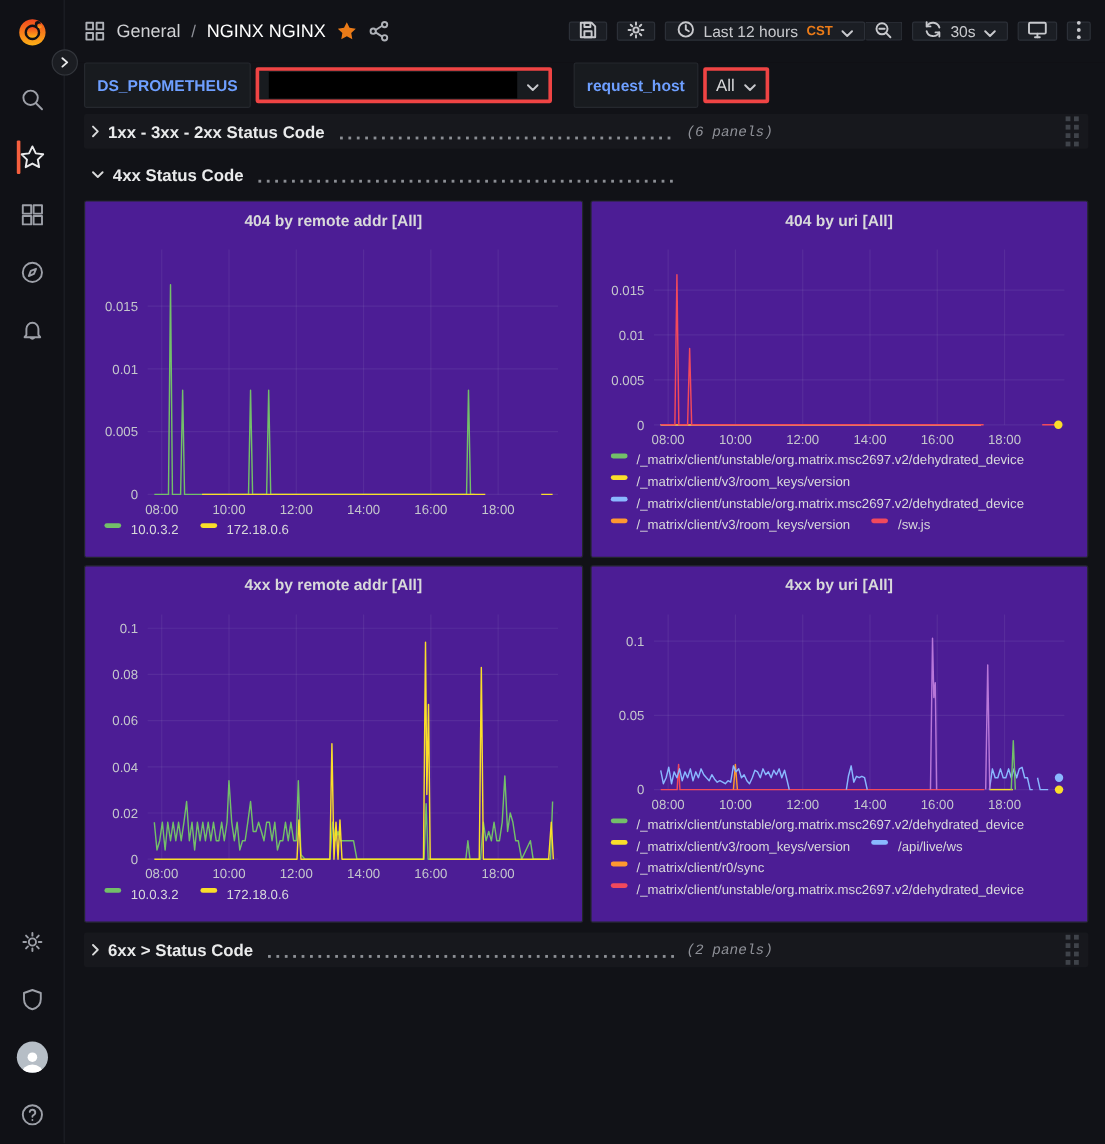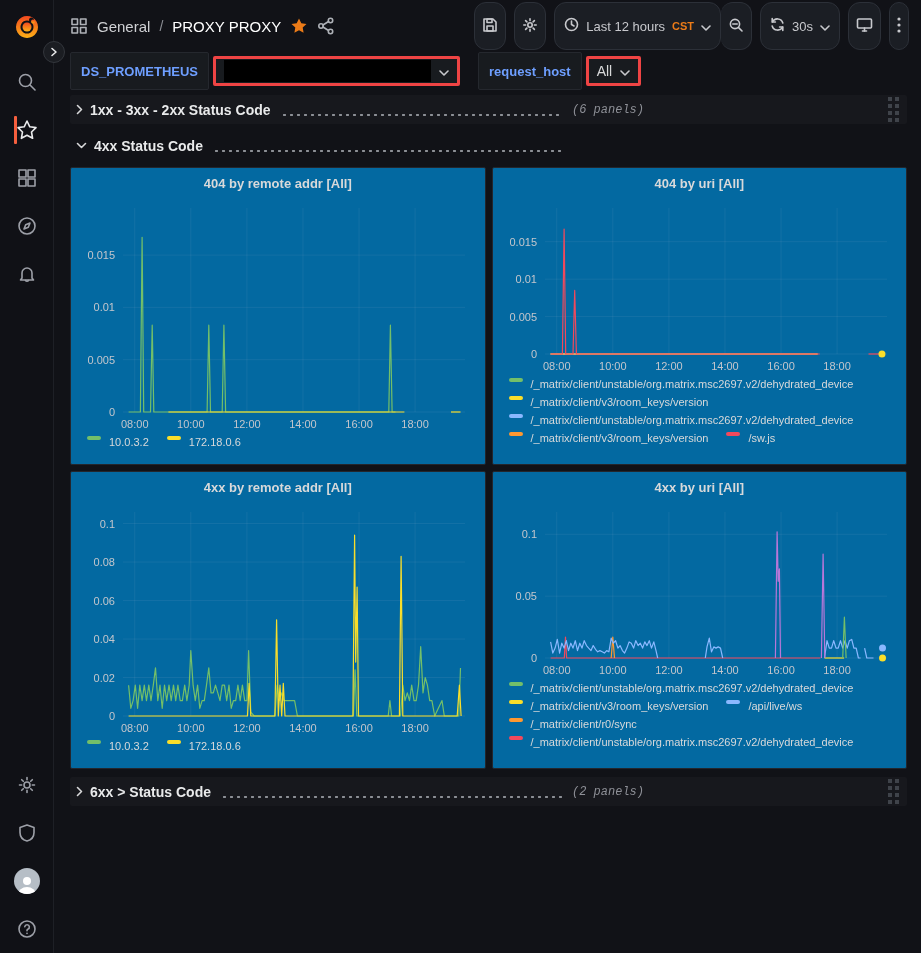--- a/index.html
+++ b/index.html
@@ -47,21 +47,21 @@
     height: 52px; flex: none; display: flex; align-items: center;
     padding: 0 12px 0 16px; background: #111217;
   }
   .crumbs { display: flex; align-items: center; gap: 9px; }
   .crumb-section { font-size: 15px; color: #d0d1d4; cursor: pointer; }
   .crumb-sep { color: #8e9097; font-size: 14px; }
   .crumb-title { font-size: 15px; color: #ffffff; cursor: pointer; }
   .icon-btn { background: none; border: none; color: #aeb1b7; cursor: pointer; display: flex; align-items: center; }
   .toolbar-right { margin-left: auto; display: flex; align-items: center; gap: 8px; }
   .tbtn {
-    height: 48px; background: #1b1e24; border: 1px solid #2c3038; border-radius: 12px;
+    height: 16px; background: #1b1e24; border: 1px solid #2c3038; border-radius: 2px;
     color: #c8c9cd; display: flex; align-items: center; gap: 7px; padding: 0 9px;
     font-size: 13px; cursor: pointer; white-space: nowrap; justify-content: center;
   }
   .btn-group { display: flex; }
   .btn-group .tbtn + .tbtn { border-left: none; }
   .cst { font-size: 11px; font-weight: bold; color: #eb7b18; }
   .tbtn.narrow { padding: 0 7px; }
 
   
   .subbar {
@@ -100,21 +100,21 @@
   .row-count { font-size: 12px; font-style: italic; color: #8e9097; white-space: nowrap; font-family: Liberation Mono, monospace; }
   .row-drag {
     margin-left: auto; display: grid; grid-template-columns: 4px 4px; gap: 3px; cursor: grab;
   }
   .row-drag i { width: 4px; height: 4px; background: #3f434a; display: block; }
 
   .panels-grid {
     display: grid; grid-template-columns: 1fr 1fr; gap: 6px; margin: 0 0 8px 0;
   }
   .panel {
-    height: 298px; background: #0369a1; border: 1px solid #23262d; border-radius: 2px;
+    height: 298px; background: #4c1d95; border: 1px solid #23262d; border-radius: 2px;
     display: flex; flex-direction: column; overflow: hidden; padding: 0 6px;
   }
   .panel-title {
     height: 30px; flex: none; display: flex; align-items: center; justify-content: center;
     font-size: 13px; font-weight: bold; color: #d8d9da; cursor: pointer;
   }
   .plot { flex: 1; min-height: 0; position: relative; cursor: crosshair; }
   .plot svg { position: absolute; inset: 0; }
   .legend {
     flex: none; display: flex; flex-wrap: wrap; align-content: flex-start;
@@ -236,21 +236,21 @@
         <span class="icon-btn">
           <svg class="ic" width="18" height="18" viewBox="0 0 18 18">
               <rect x="2" y="2" width="5.5" height="5.5"></rect>
               <rect x="10.5" y="2" width="5.5" height="5.5"></rect>
               <rect x="2" y="10.5" width="5.5" height="5.5"></rect>
               <rect x="10.5" y="10.5" width="5.5" height="5.5"></rect>
             </svg>
         </span>
         <span class="crumb-section">General</span>
         <span class="crumb-sep">/</span>
-        <span class="crumb-title">PROXY PROXY</span>
+        <span class="crumb-title">NGINX NGINX</span>
         <span class="icon-btn" style="color:#eb7b18">
           <svg width="18" height="18" viewBox="0 0 18 18">
               <polygon fill="#eb7b18" points="9,1.5 11.3,6.2 16.5,6.9 12.7,10.5 13.6,15.7 9,13.2 4.4,15.7 5.3,10.5 1.5,6.9 6.7,6.2"></polygon>
             </svg>
         </span>
         <span class="icon-btn">
           <svg class="ic" width="18" height="18" viewBox="0 0 18 18">
               <circle cx="4" cy="9" r="2.2"></circle>
               <circle cx="13.5" cy="3.5" r="2.2"></circle>
               <circle cx="13.5" cy="14.5" r="2.2"></circle>

